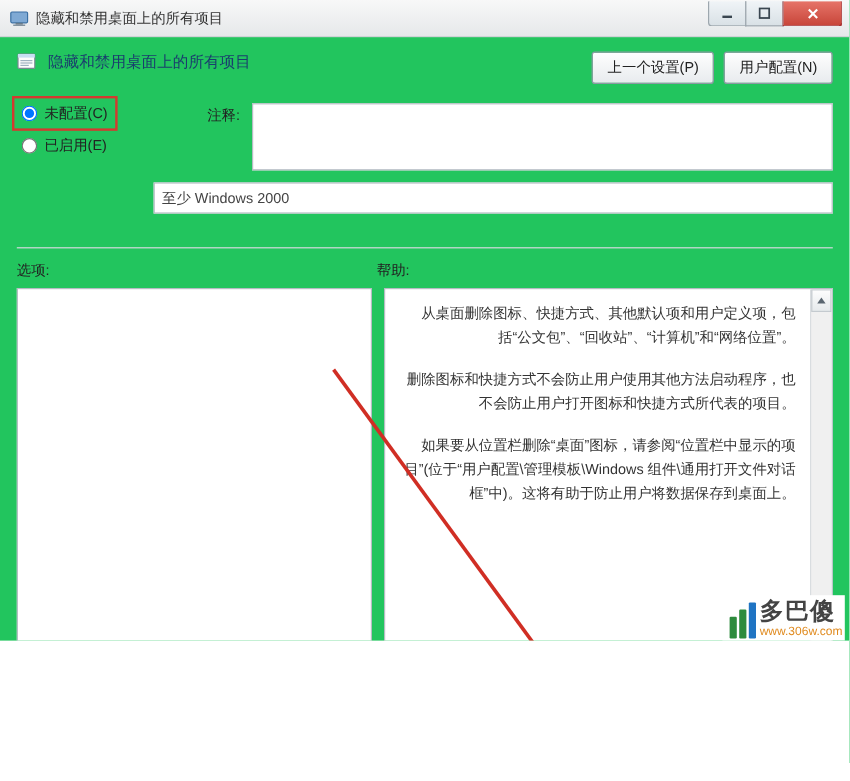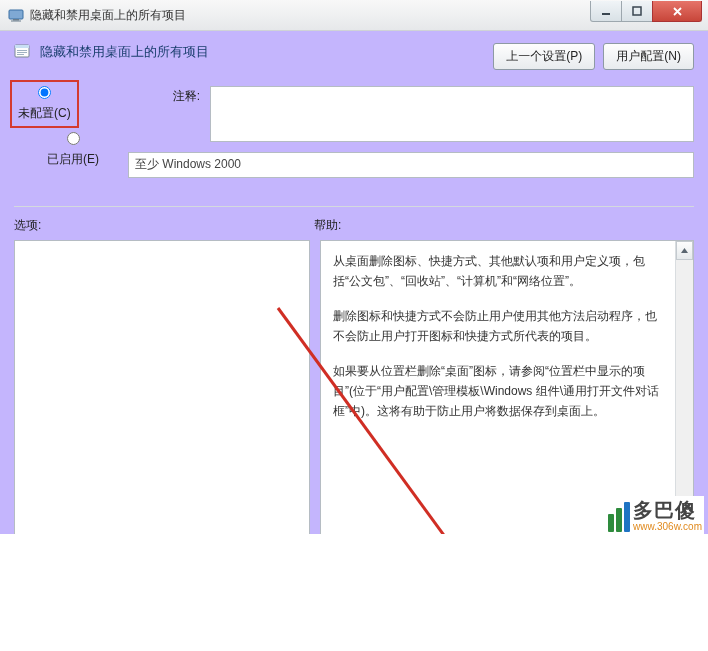--- a/index.html
+++ b/index.html
@@ -1,53 +1,53 @@
 <!DOCTYPE html>
 <html><head>
 <meta charset="utf-8">
 <style>
   html, body { margin: 0; padding: 0; font-family: "Microsoft YaHei", "Segoe UI", Tahoma, sans-serif; font-size: 12px; background: #fff; }
-  .window { width: 708px; height: 534px; box-sizing: border-box; background: #c4b5fd; position: relative; overflow: hidden; }
+  .window { width: 708px; height: 534px; box-sizing: border-box; background: #22c55e; position: relative; overflow: hidden; }
   
   .titlebar { height: 30px; background: linear-gradient(#f8f8f8, #e6e8ea); border-bottom: 1px solid #cfd3d6; display: flex; align-items: center; padding: 0 0 0 8px; position: relative; }
   .title-icon { width: 16px; height: 16px; margin-right: 6px; display: flex; align-items: center; justify-content: center; }
   .title-text { color: #333; }
   .caption-btns { position: absolute; right: 6px; top: 1px; display: flex; }
   .cap-btn { height: 20px; width: 30px; border: 1px solid #9da7ae; border-top: none; margin-left: -1px; background: linear-gradient(#f0f4f7, #d9e1e6); display: flex; align-items: center; justify-content: center; }
   .cap-btn.min { border-bottom-left-radius: 3px; }
   .cap-btn.close { width: 48px; background: linear-gradient(#e67469, #c8463a); border-color: #a33; border-bottom-right-radius: 3px; color: #fff; }
   .cap-btn svg { display: block; }
   
   .client { padding: 12px 14px 0 14px; box-sizing: border-box; height: calc(651px - 30px); display: flex; flex-direction: column; }
   .header-row { display: flex; align-items: flex-start; }
   .header-left { display: flex; align-items: center; gap: 8px; flex: 1; }
   .policy-icon { width: 18px; height: 18px; }
   .policy-title { color: #1a3e6e; font-size: 13px; }
   .nav-btns { display: flex; gap: 8px; margin-left: auto; }
   .btn { background: linear-gradient(#fefefe, #e8ebee); border: 1px solid #8e9aa4; border-radius: 3px; padding: 4px 12px; font-size: 12px; color: #222; cursor: pointer; min-width: 90px; text-align: center; }
   
   .config-row { display: flex; margin-top: 16px; gap: 0; }
   .radio-col { width: 110px; padding-left: 4px; }
-  .radio-item { display: flex; align-items: center; gap: 6px; margin-bottom: 12px; font-size: 12px; color: #222; flex-direction: column; }
+  .radio-item { display: flex; align-items: center; gap: 6px; margin-bottom: 12px; font-size: 12px; color: #222; }
   .radio-item input { margin: 0; }
   .radio-item.highlight { outline: 2px solid #d43a2f; outline-offset: 2px; padding: 2px 4px; margin-left: -4px; margin-bottom: 8px; margin-top: -2px; width: fit-content; }
   .fields-col { flex: 1; }
   .field-row { display: flex; margin-bottom: 10px; }
   .field-label { width: 72px; text-align: right; padding-right: 10px; padding-top: 2px; color: #222; }
   .comment-box { flex: 1; height: 56px; border: 1px solid #b5bcc3; background: #fff; box-sizing: border-box; padding: 4px; resize: none; font-family: inherit; font-size: 12px; }
-  .platform-box { flex: 1; height: 26px; border: 1px solid #b5bcc3; background: #fff; box-sizing: border-box; padding: 4px 6px; color: #444; display: flex; align-items: flex-end; }
+  .platform-box { flex: 1; height: 26px; border: 1px solid #b5bcc3; background: #fff; box-sizing: border-box; padding: 4px 6px; color: #444; display: flex; align-items: center; }
   .divider { border: none; border-top: 1px solid #d4dade; margin: 18px 0 10px 0; }
   
   .lower-labels { display: flex; }
   .lower-labels .lbl { color: #222; }
   .lower-labels .opt-lbl { width: 300px; }
   .lower-panes { display: flex; gap: 10px; margin-top: 6px; flex: 1; min-height: 0; }
   .pane { border: 1px solid #b5bcc3; background: #fff; box-sizing: border-box; overflow: hidden; }
   .options-pane { width: 296px; height: 342px; position: relative; }
-  .help-pane { flex: 1; height: 342px; display: flex; }
+  .help-pane { flex: 1; height: 342px; display: flex; text-align: right; }
   .help-content { flex: 1; padding: 10px 12px; line-height: 1.7; color: #333; overflow: hidden; }
   .help-content p { margin: 0 0  14px 0; }
   .help-content p + p { margin-top: 14px; }
   .scrollbar { width: 17px; background: #f0f0f0; border-left: 1px solid #d9dde0; display: flex; flex-direction: column; }
   .sb-btn { height: 17px; background: linear-gradient(#fdfdfd,#e6eaec); border: 1px solid #c4cacf; margin: 0; display:flex; align-items:center; justify-content:center; }
   .sb-track { flex: 1; }
   
   .footer { display: flex; justify-content: flex-end; gap: 10px; padding: 10px 14px 0 0; height: 40px; }
   .footer .btn { min-width: 70px; }
   

